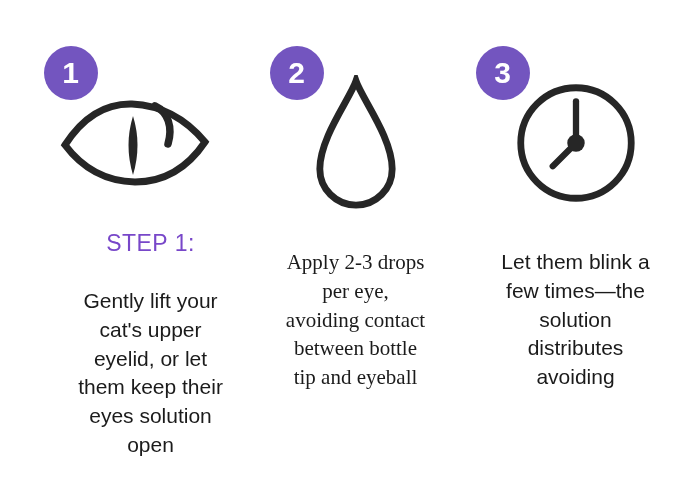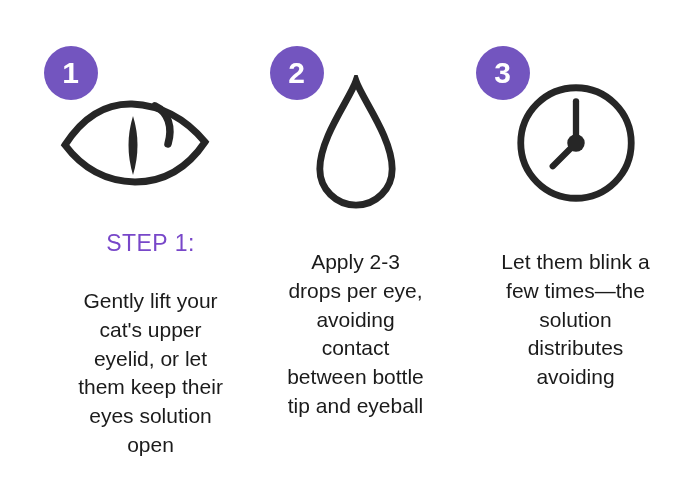--- a/index.html
+++ b/index.html
@@ -57,21 +57,21 @@
     font-weight: normal;
     letter-spacing: 0.5px;
   }
   .step-description {
     margin: 30px auto 0;
     color: #1B1B1B;
     font-size: 21px;
     line-height: 1.37;
   }
   .col-1 .step-description { max-width: 152px; }
-  .col-2 .step-description { max-width: 142px; }
+  .col-2 .step-description { max-width: 142px; font-family: Liberation Serif, serif; }
   .col-3 .step-description { max-width: 162px; }
 
   .icon-stroke { stroke: #262626; fill: none; }
   .icon-fill   { fill: #262626; }
 </style>
 </head>
 <body>
 
 <div class="infographic">
 

